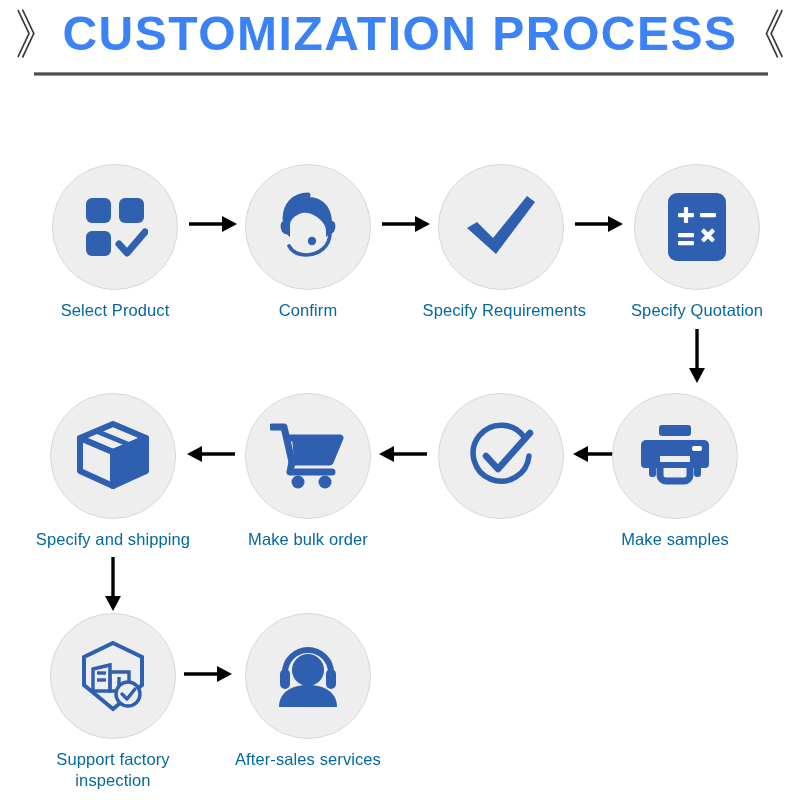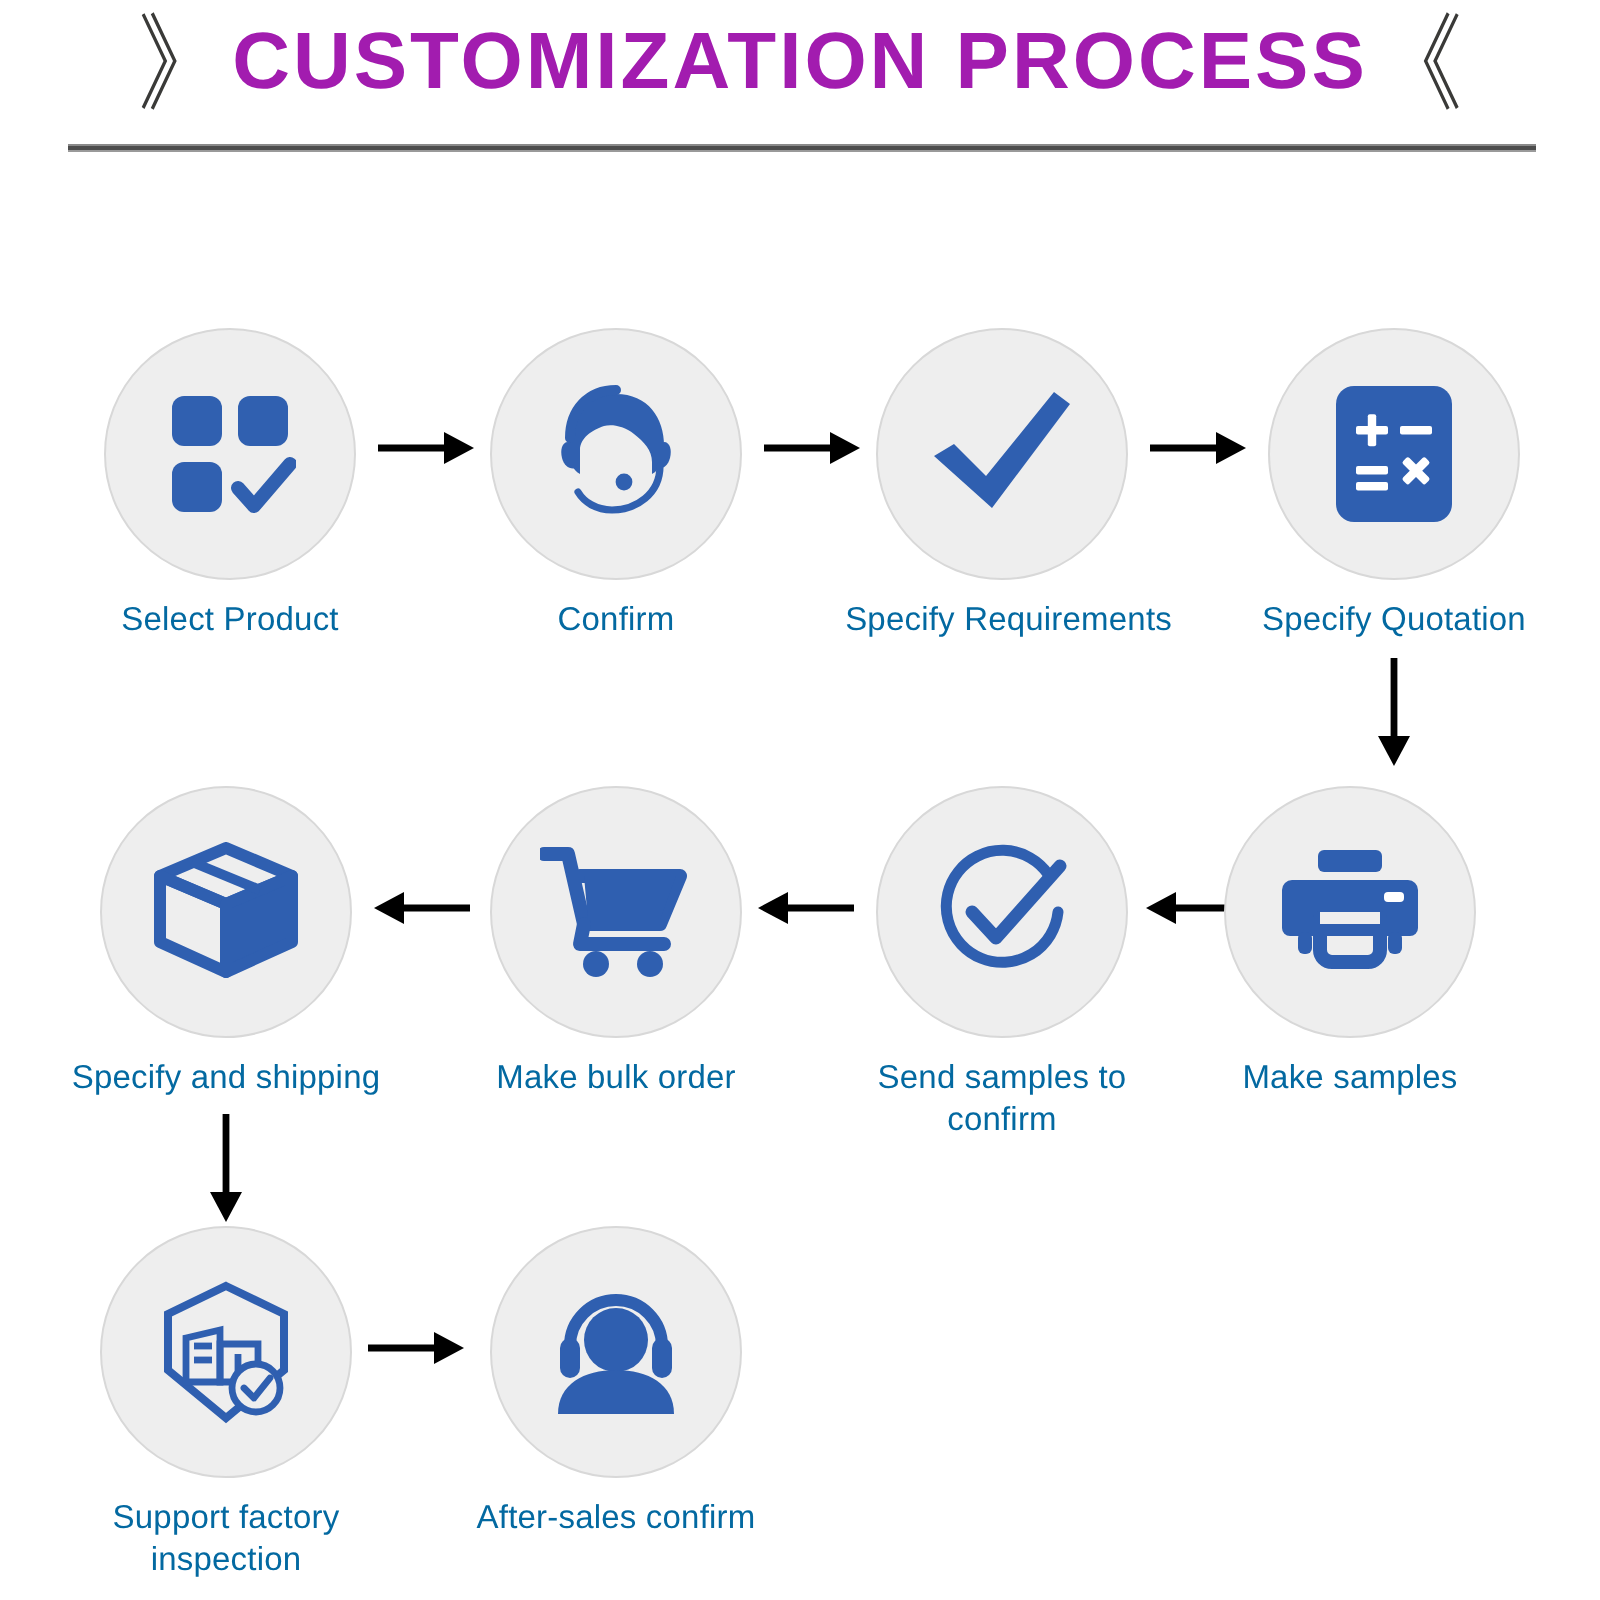--- a/index.html
+++ b/index.html
@@ -25,24 +25,24 @@
     text-align: center;
   }
   .title-row {
     display: inline-flex;
     align-items: center;
     justify-content: center;
     gap: 2px;
   }
   .title-text {
     font-family: "Liberation Sans", sans-serif;
-    font-size: 40px;
+    font-size: 48px;
     font-weight: 700;
     letter-spacing: 1.5px;
-    color: #a21caf;
+    color: #3b82f6;
     line-height: 1.1;
     white-space: nowrap;
   }
   .chev {
     font-size: 46px;
     font-weight: 400;
     color: #3a3a38;
     line-height: 1;
     transform: scaleY(1.18);
     display: inline-block;
@@ -249,21 +249,20 @@
 
   <div class="step" style="left:416px; top:393px;">
     <div class="circle">
       <span>
         <svg width="74" height="74" viewBox="0 0 74 74">
           <path d="M60 18 A28 28 0 1 0 65 37" fill="none" stroke="#2f5fb0" stroke-width="5.5" stroke-linecap="round"></path>
           <path d="M22 37 L34 50 L66 14" fill="none" stroke="#2f5fb0" stroke-width="6.5" stroke-linecap="round" stroke-linejoin="round"></path>
         </svg>
       </span>
     </div>
-    <div class="step-label">Send samples to confirm</div>
   </div>
 
   <div class="arrow" style="left:572px; top:442px;">
     <svg width="50" height="24" viewBox="0 0 50 24">
       <line x1="14" y1="12" x2="49" y2="12" stroke="#000" stroke-width="3.4"></line>
       <path d="M16 4 L1 12 L16 20 Z" fill="#000"></path>
     </svg>
   </div>
 
   <div class="step" style="left:590px; top:393px;">
@@ -331,16 +330,16 @@
           <path d="M14 30 A23 23 0 0 1 60 30" fill="none" stroke="#2f5fb0" stroke-width="6" stroke-linecap="round"></path>
           <rect x="9" y="26" width="10" height="20" rx="5" fill="#2f5fb0"></rect>
           <rect x="55" y="26" width="10" height="20" rx="5" fill="#2f5fb0"></rect>
 
           <circle cx="37" cy="27" r="16" fill="#2f5fb0"></circle>
 
           <path d="M8 64 C8 49 21 42 37 42 C53 42 66 49 66 64 Z" fill="#2f5fb0"></path>
         </svg>
       </span>
     </div>
-    <div class="step-label">After-sales confirm</div>
+    <div class="step-label">After-sales services</div>
   </div>
 
 </div>
 
 </body></html>

